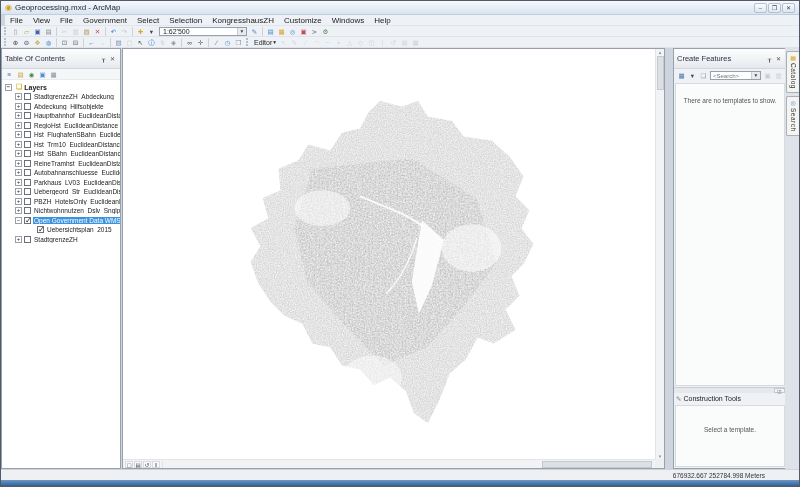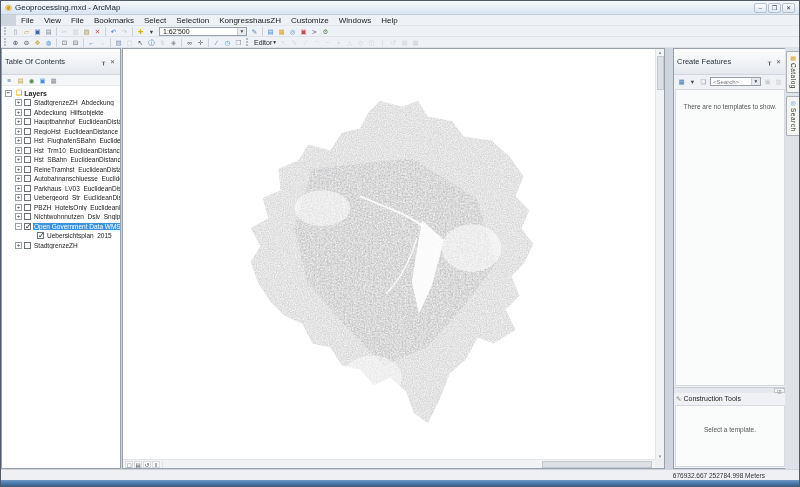--- a/index.html
+++ b/index.html
@@ -10,41 +10,41 @@
   
   .titlebar{position:absolute;left:0;top:0;right:0;height:14px;
     background:linear-gradient(#f6f9fc,#d9e4f1);display:flex;align-items:center;
     padding:0 4px;font-size:8px;color:#1d2533;border-bottom:1px solid #c2cddc;}
   .app-logo{font-size:8px;color:#d8a018;margin-right:3px;line-height:1;}
   .win-controls{margin-left:auto;display:flex;gap:1px;}
   .win-btn{width:13px;height:10px;font-size:6px;line-height:9px;text-align:center;
     color:#3a4454;background:linear-gradient(#fbfcfe,#dfe7f1);border:1px solid #b4bfcf;border-radius:2px;}
 
   
-  .menubar{position:absolute;left:15px;top:14px;right:0;height:11px;background:#eef1f5;
+  .menubar{position:absolute;left:4px;top:14px;right:0;height:11px;background:#eef1f5;
     display:flex;align-items:center;font-size:8px;color:#222;border-bottom:1px solid #e2e5ea;}
   .menu-item{padding:0 5px;line-height:11px;}
 
   
   .toolbar{position:absolute;left:0;right:0;height:11px;background:#eef1f5;display:flex;
     align-items:center;border-bottom:1px solid #dfe3e8;padding-left:1px;}
   .tb1{top:25px;} .tb2{top:36px;}
   .grip{width:3px;height:8px;border-left:2px dotted #b7bdc7;margin:0 3px 0 2px;}
   .tbi{display:inline-flex;align-items:center;justify-content:center;width:9px;height:9px;
     font-size:6.5px;line-height:9px;margin:0 1px;border-radius:1px;}
   .tbi.disabled{opacity:.45;filter:grayscale(1);}
   .tbi.sep{width:1px;height:9px;background:#cdd1d7;margin:0 2px;padding:0;}
   .combo{height:9px;width:88px;background:#fff;border:1px solid #98a0ab;display:flex;
     align-items:center;font-size:7px;color:#222;padding-left:3px;margin:0 2px;}
   .combo-arrow{margin-left:auto;width:9px;height:7px;background:#e7eaef;border-left:1px solid #c9cdd4;
     text-align:center;font-size:5.5px;line-height:7px;color:#444;}
   .editor-chunk{display:flex;align-items:center;font-size:7px;color:#222;padding:0 2px;gap:1px;}
 
   
-  .panel-header{height:26px;background:linear-gradient(#fdfdfe,#e5e9ee);border-bottom:1px solid #d3d7dd;
+  .panel-header{height:20px;background:linear-gradient(#fdfdfe,#e5e9ee);border-bottom:1px solid #d3d7dd;
     display:flex;align-items:center;font-size:7.5px;color:#2a3342;padding:0 3px;flex:none;}
   .panel-btn{width:9px;text-align:center;font-size:6px;color:#555;line-height:10px;}
 
   
   .toc-panel{position:absolute;left:0;top:47px;width:120px;bottom:17px;background:#fff;
     border:1px solid #98a0ab;display:flex;flex-direction:column;}
   .toc-toolbar{height:11px;flex:none;display:flex;align-items:center;background:#f4f6f8;
     border-bottom:1px solid #e8eaee;padding-left:2px;}
   .toc-tree{flex:1;overflow:hidden;padding-top:2px;}
   .tree-root{display:flex;align-items:center;height:10px;font-size:7px;font-weight:bold;
@@ -128,21 +128,21 @@
         <span class="win-btn">❐</span>
         <span class="win-btn">✕</span>
       </div>
   </div>
 
   <div class="menubar">
 
   <span class="menu-item">File</span>
       <span class="menu-item">View</span>
       <span class="menu-item">File</span>
-      <span class="menu-item">Bookmarks</span>
+      <span class="menu-item">Government</span>
       <span class="menu-item">Select</span>
       <span class="menu-item">Selection</span>
       <span class="menu-item">KongresshausZH</span>
       <span class="menu-item">Customize</span>
       <span class="menu-item">Windows</span>
       <span class="menu-item">Help</span>
     </div>
 
   <div class="toolbar tb1">
     <span class="grip"></span>

